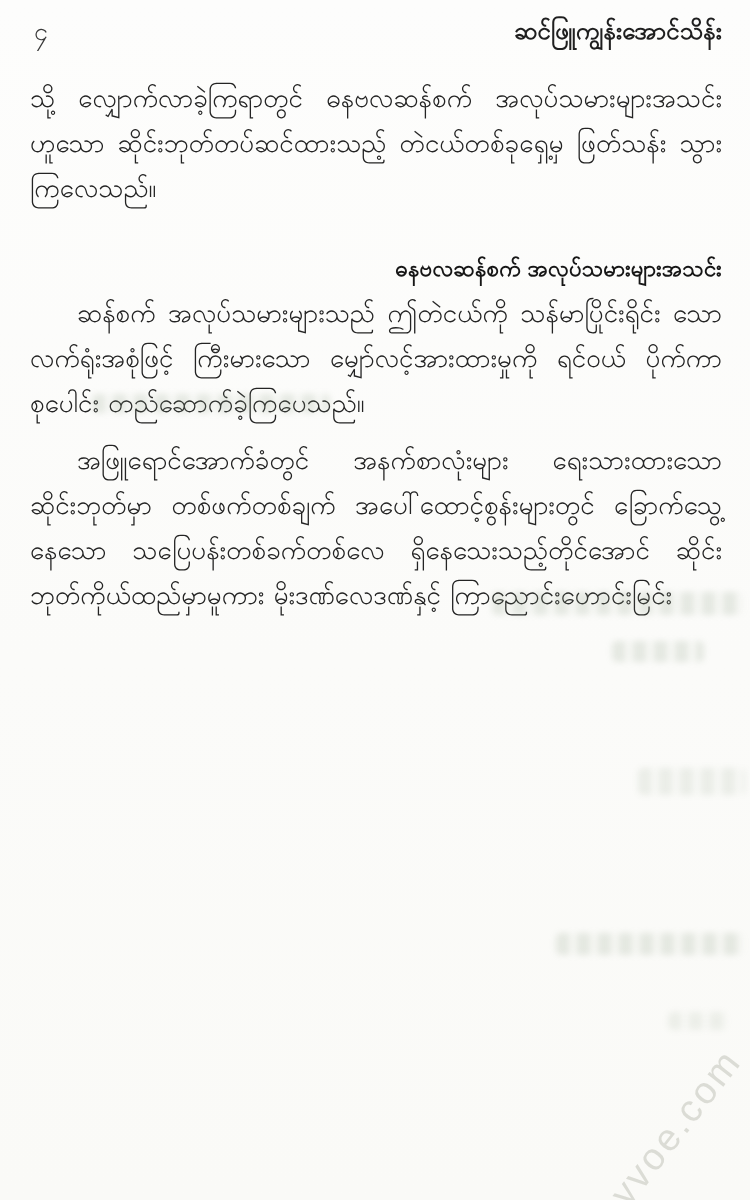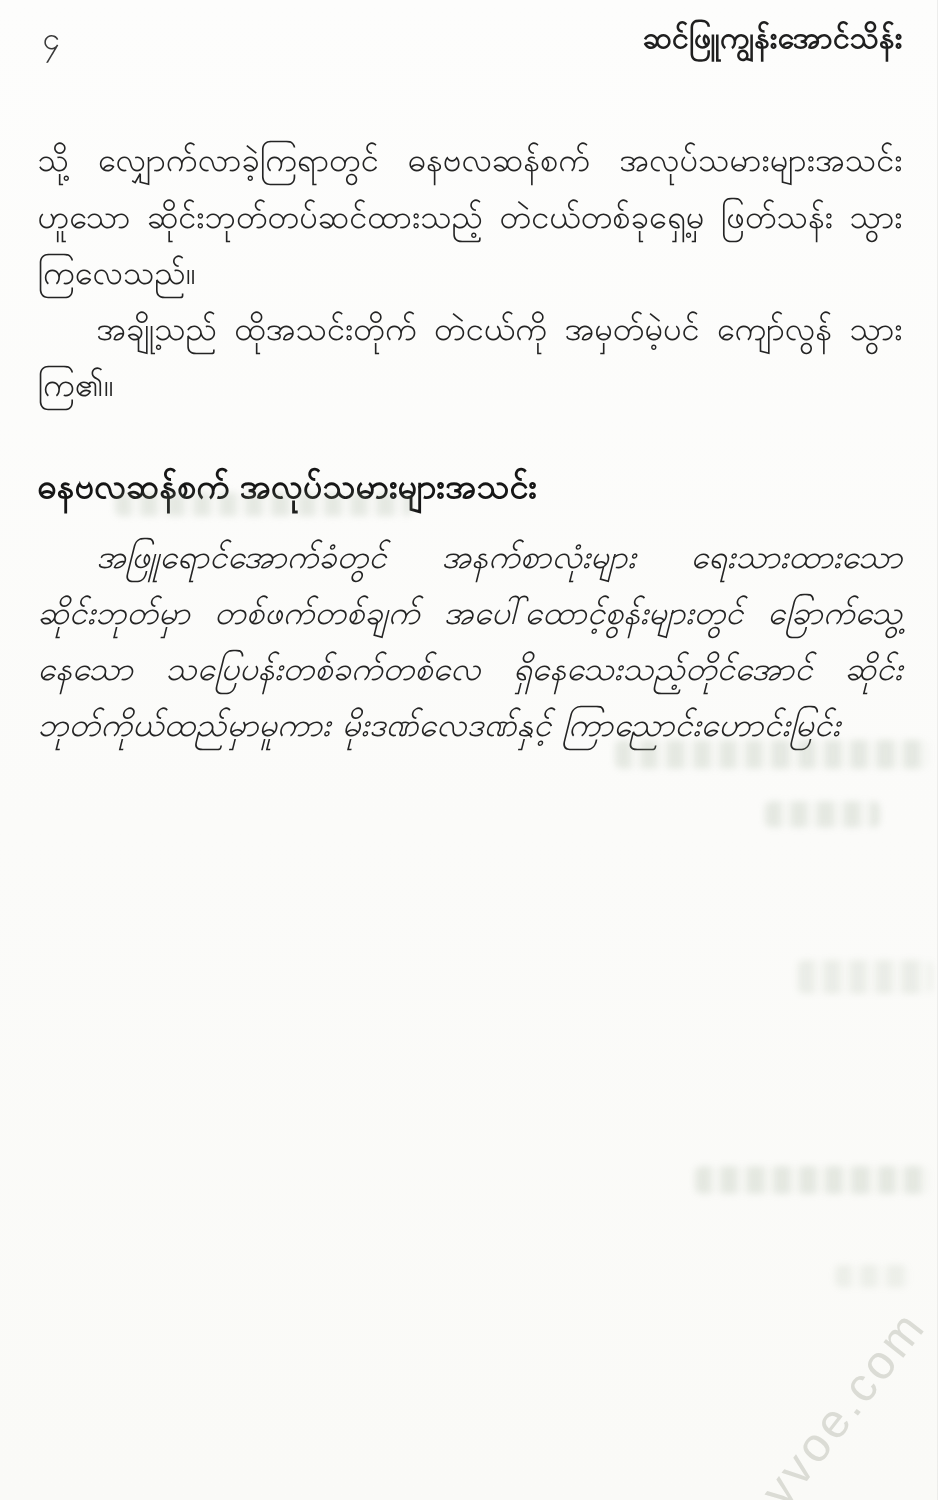--- a/index.html
+++ b/index.html
@@ -31,41 +31,41 @@
     padding-left:4px;
   }
   .running-author{
     font-weight:600;
     color:#1f1f1f;
     letter-spacing:.2px;
     margin-left:18px;
   }
   .body-text{
     position:absolute;
-    top:106px;left:30px;right:28px;
+    top:76px;left:30px;right:28px;
   }
   .para{
     font-size:26px;
     line-height:45px;
     text-align:justify;
     margin:0;
     color:#242424;
     word-spacing:2px;
   }
   .para.indent{ text-indent:47px; }
   .section-heading{
-    font-size:27px;
+    font-size:22px;
     font-weight:bold;
-    text-align:left;
+    text-align:right;
     color:#161616;
     margin:36px 0 0 0;
     line-height:44px;
     letter-spacing:.3px;
   }
-  .para.space-before{ margin-top:12px;font-style:italic; }
+  .para.space-before{ margin-top:12px; }
 
   
   .artifact{
     position:absolute;
     border-radius:5px;
     background:repeating-linear-gradient(90deg,
       rgba(146,163,138,.38) 0px, rgba(146,163,138,.38) 13px,
       rgba(146,163,138,.08) 13px, rgba(146,163,138,.08) 21px);
     filter:blur(3px);
     opacity:.55;
@@ -96,24 +96,24 @@
 
 <div class="page">
 
   <div class="page-header">
     <span class="page-number">၄</span>
     <span class="running-author">ဆင်ဖြူကျွန်းအောင်သိန်း</span>
   </div>
 
   <div class="body-text">
     <p class="para">သို့ လျှောက်လာခဲ့ကြရာတွင် ဓနဗလဆန်စက် အလုပ်သမားများအသင်း ဟူသော ဆိုင်းဘုတ်တပ်ဆင်ထားသည့် တဲငယ်တစ်ခုရှေ့မှ ဖြတ်သန်း သွားကြလေသည်။</p>
-    <p class="para indent">အချို့သည် ထိုအသင်းတိုက် တဲငယ်ကို အမှတ်မဲ့ပင် ကျော်လွန် သွားကြ၏။</p>
 
     <h2 class="section-heading">ဓနဗလဆန်စက် အလုပ်သမားများအသင်း</h2>
 
+    <p class="para indent">ဆန်စက် အလုပ်သမားများသည် ဤတဲငယ်ကို သန်မာပြိုင်းရိုင်း သော လက်ရုံးအစုံဖြင့် ကြီးမားသော မျှော်လင့်အားထားမှုကို ရင်ဝယ် ပိုက်ကာ စုပေါင်း တည်ဆောက်ခဲ့ကြပေသည်။</p>
     <p class="para indent space-before">အဖြူရောင်အောက်ခံတွင် အနက်စာလုံးများ ရေးသားထားသော ဆိုင်းဘုတ်မှာ တစ်ဖက်တစ်ချက် အပေါ်ထောင့်စွန်းများတွင် ခြောက်သွေ့ နေသော သပြေပန်းတစ်ခက်တစ်လေ ရှိနေသေးသည့်တိုင်အောင် ဆိုင်း ဘုတ်ကိုယ်ထည်မှာမူကား မိုးဒဏ်လေဒဏ်နှင့် ကြာညောင်းဟောင်းမြင်း</p>
   </div>
 
   <div class="artifact a1"></div>
   <div class="artifact a2"></div>
   <div class="artifact a3"></div>
   <div class="artifact a4"></div>
   <div class="artifact a5"></div>
   <div class="artifact a6"></div>
 

